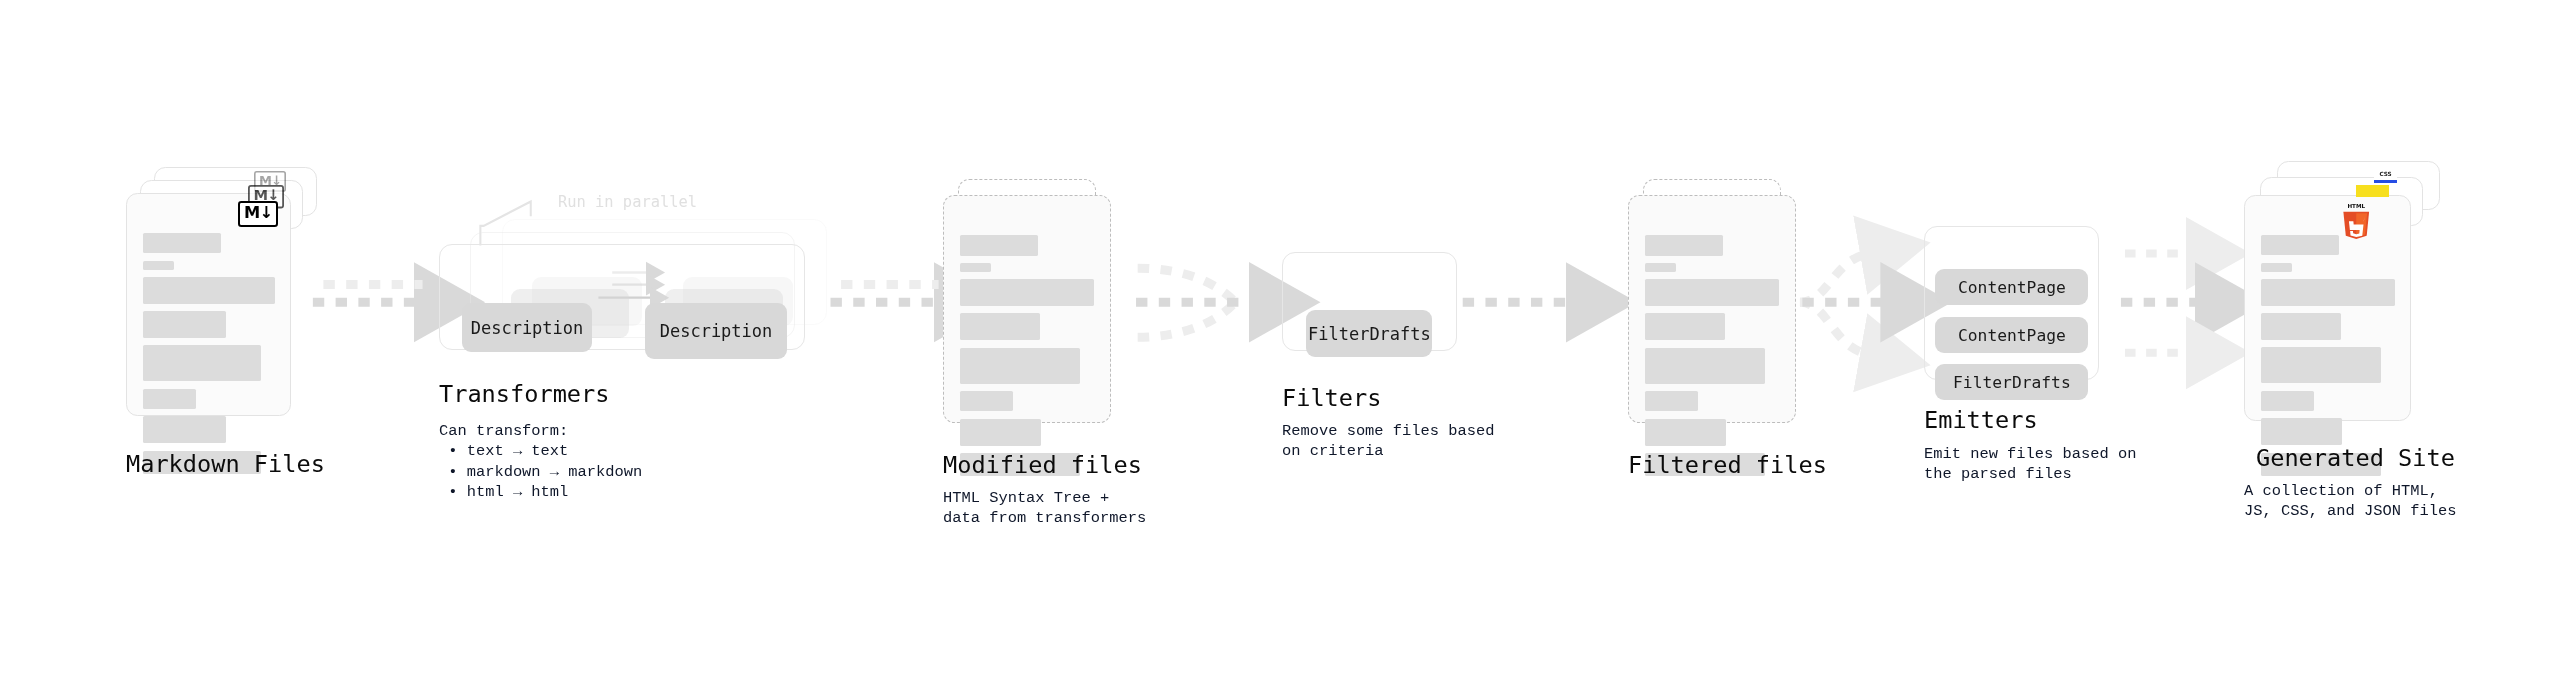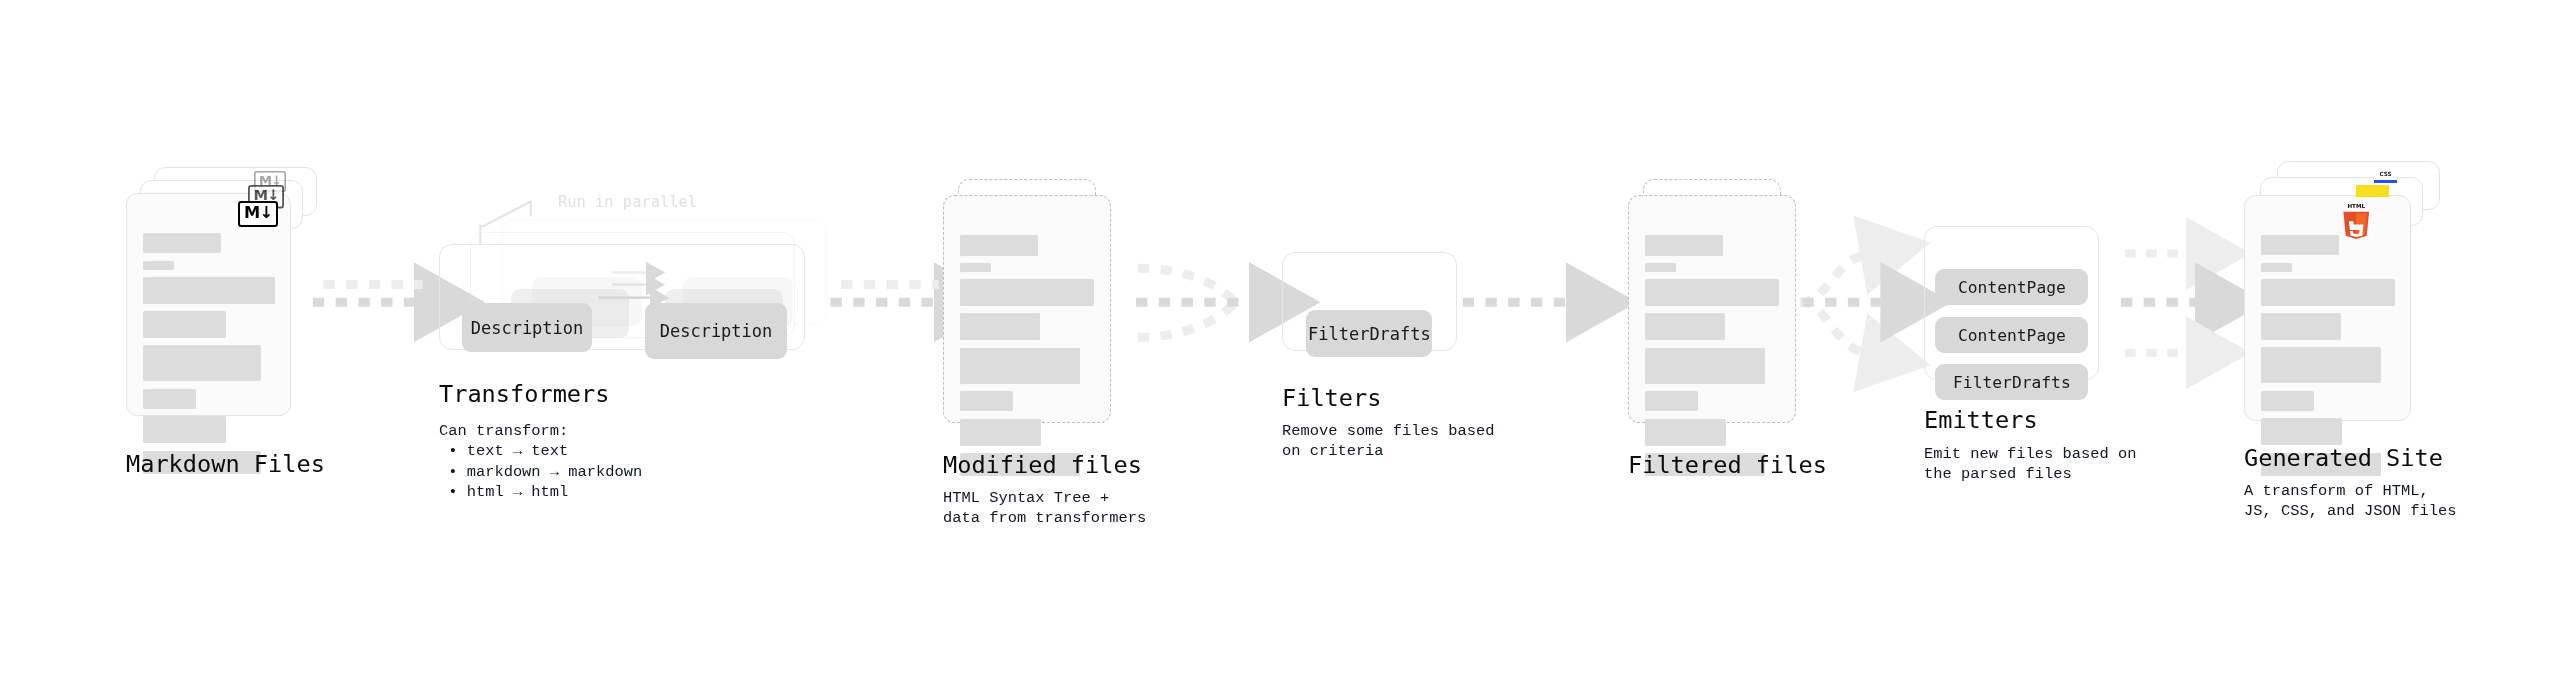--- a/index.html
+++ b/index.html
@@ -346,19 +346,19 @@
       <div class="badge html5-badge" style="left:96px; top:41px;">
         <svg width="32.5" height="37" viewBox="0 0 40 46">
           <text x="20" y="8" font-size="7" font-weight="bold" text-anchor="middle" fill="#111" font-family="'DejaVu Sans','Liberation Sans',sans-serif">HTML</text>
           <path d="M4,12 L7,42 L20,46 L33,42 L36,12 Z" fill="#e44d26"></path>
           <path d="M20,14 L20,44 L31,40.5 L33.5,14 Z" fill="#f16529"></path>
           <path d="M10,18 h20 l-0.6,6 H16.4 l0.4,4 h12.2 l-1.5,14 L20,43.6 L12.9,41.5 l-0.5,-5.3 h3.5 l0.25,2.8 L20,40 l3.8,-0.9 l0.4,-4.3 H12.1 L10.9,24 H29.6 L30,18 Z" fill="#ffffff"></path>
         </svg>
       </div>
     </div>
 
-    <div class="title" style="left:0px; top:283px;">Generated Site</div>
-    <div class="subtitle" style="left:0px; top:320px;">A transform of HTML,
+    <div class="title" style="left:12px; top:283px;">Generated Site</div>
+    <div class="subtitle" style="left:0px; top:320px;">A collection of HTML,
 JS, CSS, and JSON files</div>
   </div>
 
 </div>
 
 
 </body></html>

